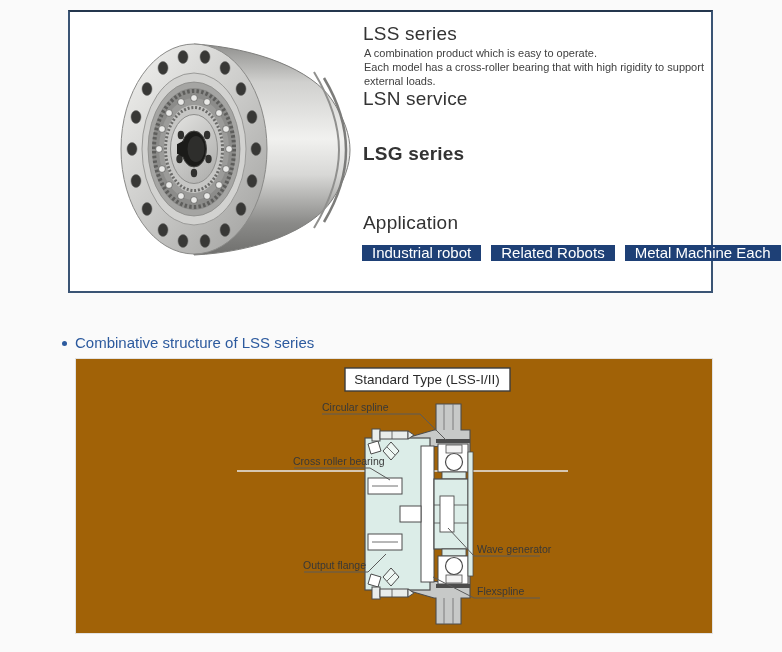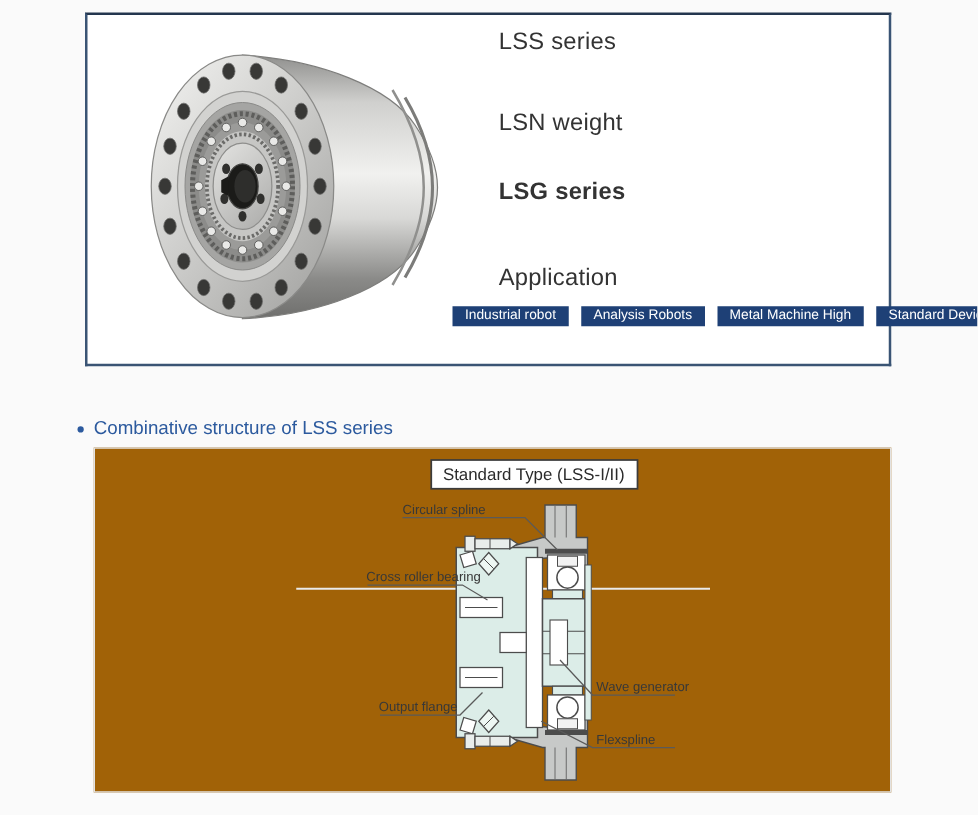--- a/index.html
+++ b/index.html
@@ -7,25 +7,25 @@
   body { font-family:"Liberation Sans", sans-serif; }
   .page { position:relative; width:782px; height:652px; overflow:hidden; background:#fafafa; }
 
   
   .top-box {
     position:absolute; left:68px; top:10px; width:645px; height:283px;
     background:#ffffff; border:2px solid #3a5474; border-top-color:#24364e;
   }
   .photo-wrap { position:absolute; left:15px; top:18px; width:280px; height:260px; }
   .content-abs { position:absolute; }
-  .series-h { font-size:19px; line-height:19px; color:#333333; font-weight:400; letter-spacing:.2px;margin-left:36px; }
+  .series-h { font-size:19px; line-height:19px; color:#333333; font-weight:400; letter-spacing:.2px; }
   .series-p { font-size:11px; line-height:14px; color:#404040; white-space:pre-line; width:352px; }
   .tag-row { position:absolute; display:flex; gap:10px; }
   .app-tag {
-    background:#1e4076; color:#ffffff; font-size:11px; line-height:9.5px;
+    background:#1e4076; color:#ffffff; font-size:15px; line-height:9.5px;
     padding:2.5px 10px 3.5px; display:inline-block; white-space:nowrap;
   }
 
   
   .section-heading { position:absolute; left:62px; top:334px; display:flex; align-items:center; gap:8px; }
   .section-dot { width:5px; height:5px; border-radius:50%; background:#2c5a9e; margin-top:1px; }
   .section-text { font-size:15px; color:#2c5a9e; }
 
   
   .bottom-box {
@@ -128,31 +128,34 @@
           <ellipse cx="122.1" cy="105" rx="3.2" ry="4.2"></ellipse>
         </g>
 
         <ellipse cx="109" cy="119" rx="12.5" ry="18" fill="#1b1b19" stroke="#454543" stroke-width="1"></ellipse>
         <path d="M 98 111 l -6 3.2 l 0 9.6 l 6 3.2 z" fill="#1b1b19"></path>
         <ellipse cx="111" cy="119" rx="8.5" ry="13" fill="#2e2e2c"></ellipse>
       </svg>
     </div>
 
     <div class="content-abs series-h" style="left:293px; top:12px;">LSS series</div>
-
-    <div class="content-abs series-h" style="left:293px; top:77px;">LSN weight</div>
+    <div class="content-abs series-p" style="left:294px; top:34px;">A combination product which is easy to operate.
+Each model has a cross-roller bearing that with high rigidity to support
+external loads.</div>
+
+    <div class="content-abs series-h" style="left:293px; top:77px;">LSN service</div>
 
     <div class="content-abs series-h" style="left:293px; top:132px;font-weight:bold;">LSG series</div>
 
     <div class="content-abs series-h" style="left:293px; top:201px;">Application</div>
 
     <div class="tag-row" style="left:292px; top:233px;">
       <span class="app-tag">Industrial robot</span>
-      <span class="app-tag">Analysis Robots</span>
-      <span class="app-tag">Metal Machine High</span>
+      <span class="app-tag">Related Robots</span>
+      <span class="app-tag">Metal Machine Each</span>
       <span class="app-tag">Standard Devices</span>
     </div>
   </div>
 
   <div class="section-heading">
     <span class="section-dot"></span>
     <span class="section-text">Combinative structure of LSS series</span>
   </div>
 
   <div class="bottom-box">

